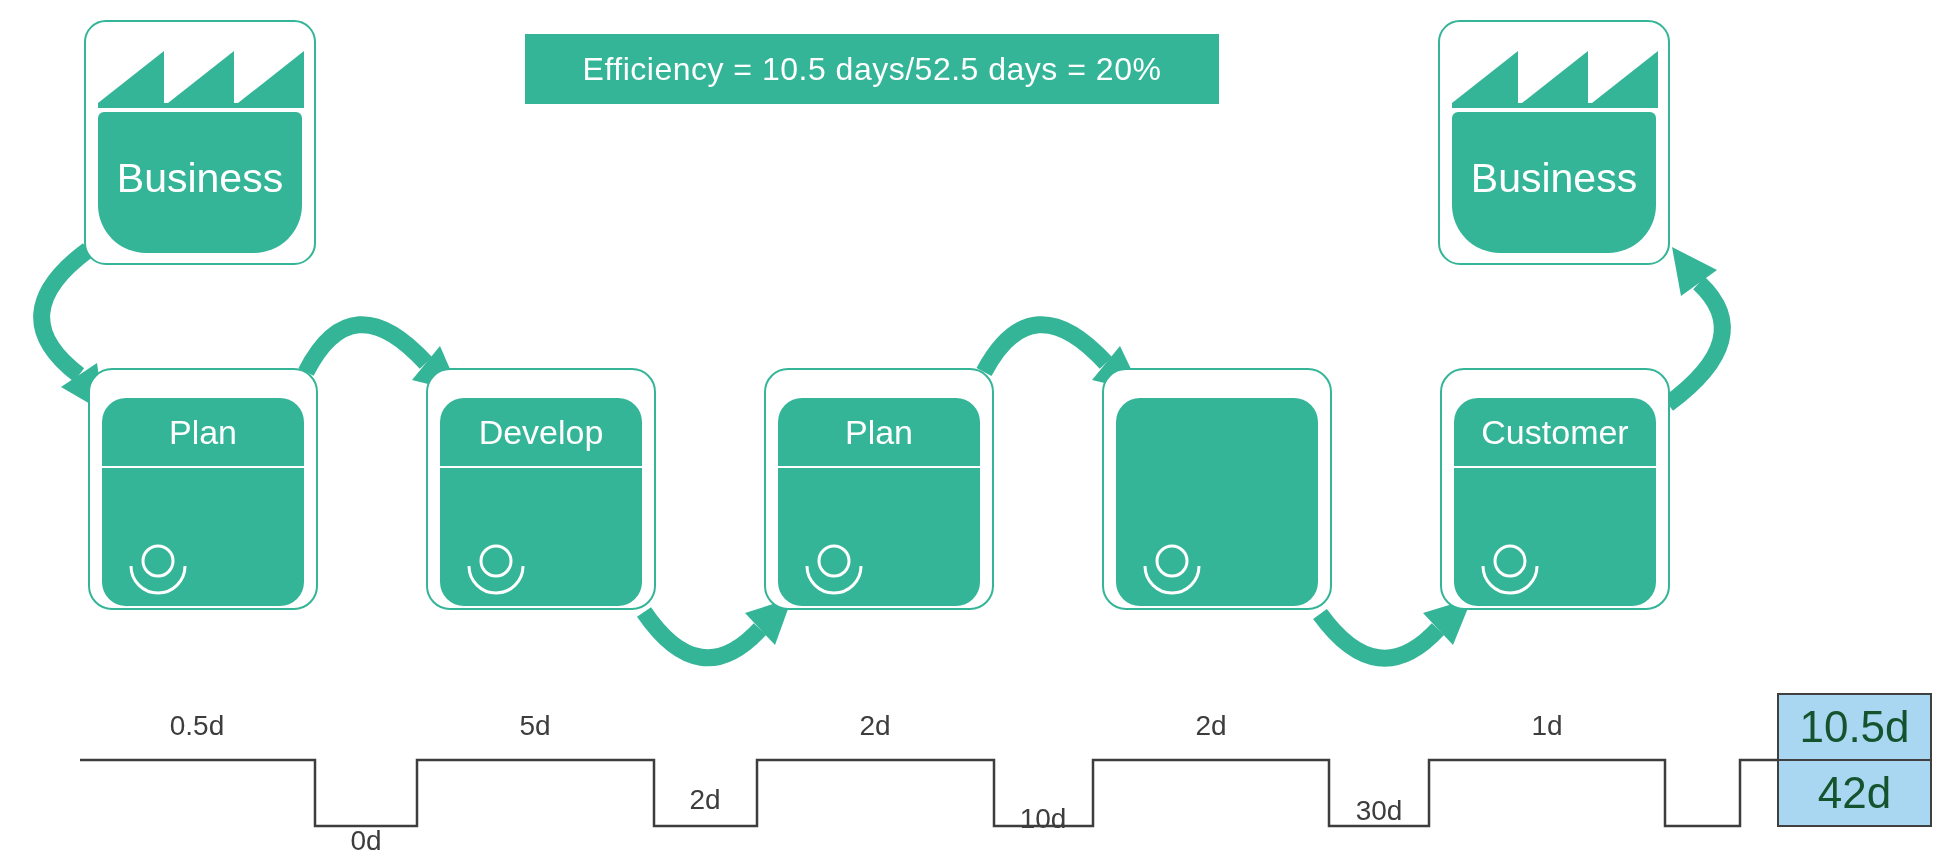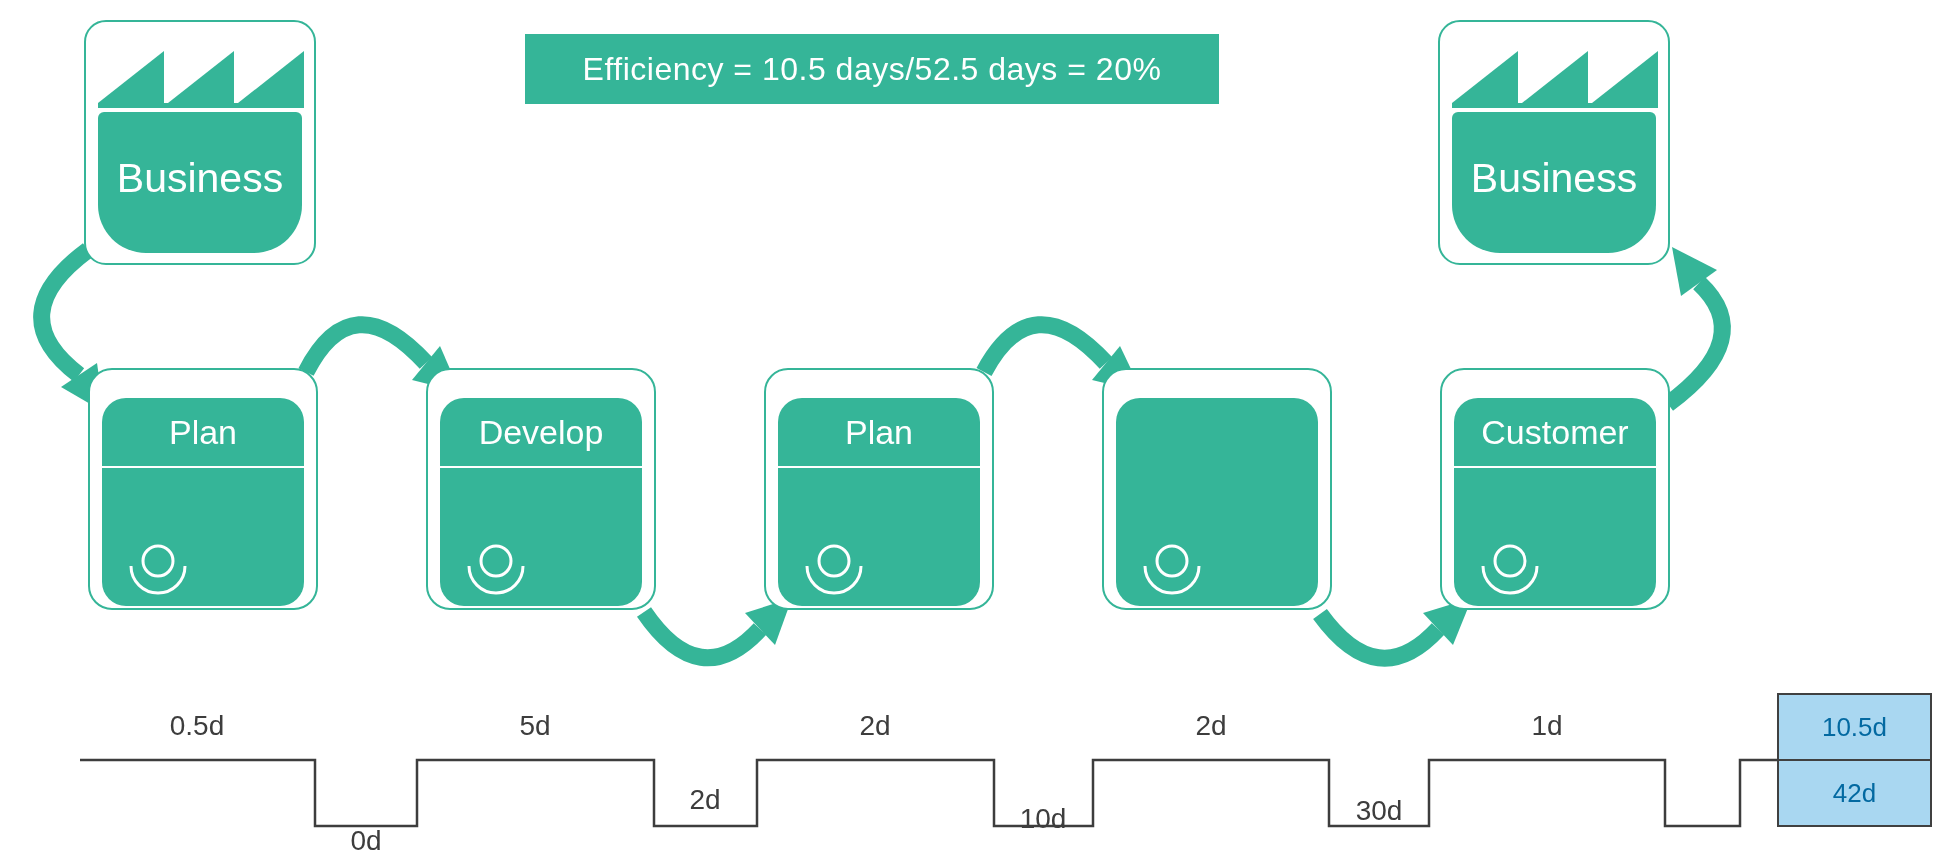--- a/index.html
+++ b/index.html
@@ -51,21 +51,21 @@
     position:absolute; width:110px; height:42px; line-height:42px; text-align:center;
     font-size:28px; color:#3D3D3D; white-space:nowrap;
   }
 
   .totals {
     position:absolute; left:1777px; top:693px; width:151px;
     border:2px solid #404040; background:#A9D7F1;
   }
   .totals-cell {
     height:64px; display:flex; align-items:center; justify-content:center;
-    font-size:26px; color:#0369a1;
+    font-size:44px; color:#14532d;
   }
   .totals-cell.first { border-bottom:2px solid #404040; }
 </style>
 </head>
 <body>
 
 <div class="canvas">
 
   <svg class="overlay" width="1950" height="851" viewBox="0 0 1950 851" xmlns="http://www.w3.org/2000/svg">
     <g>

